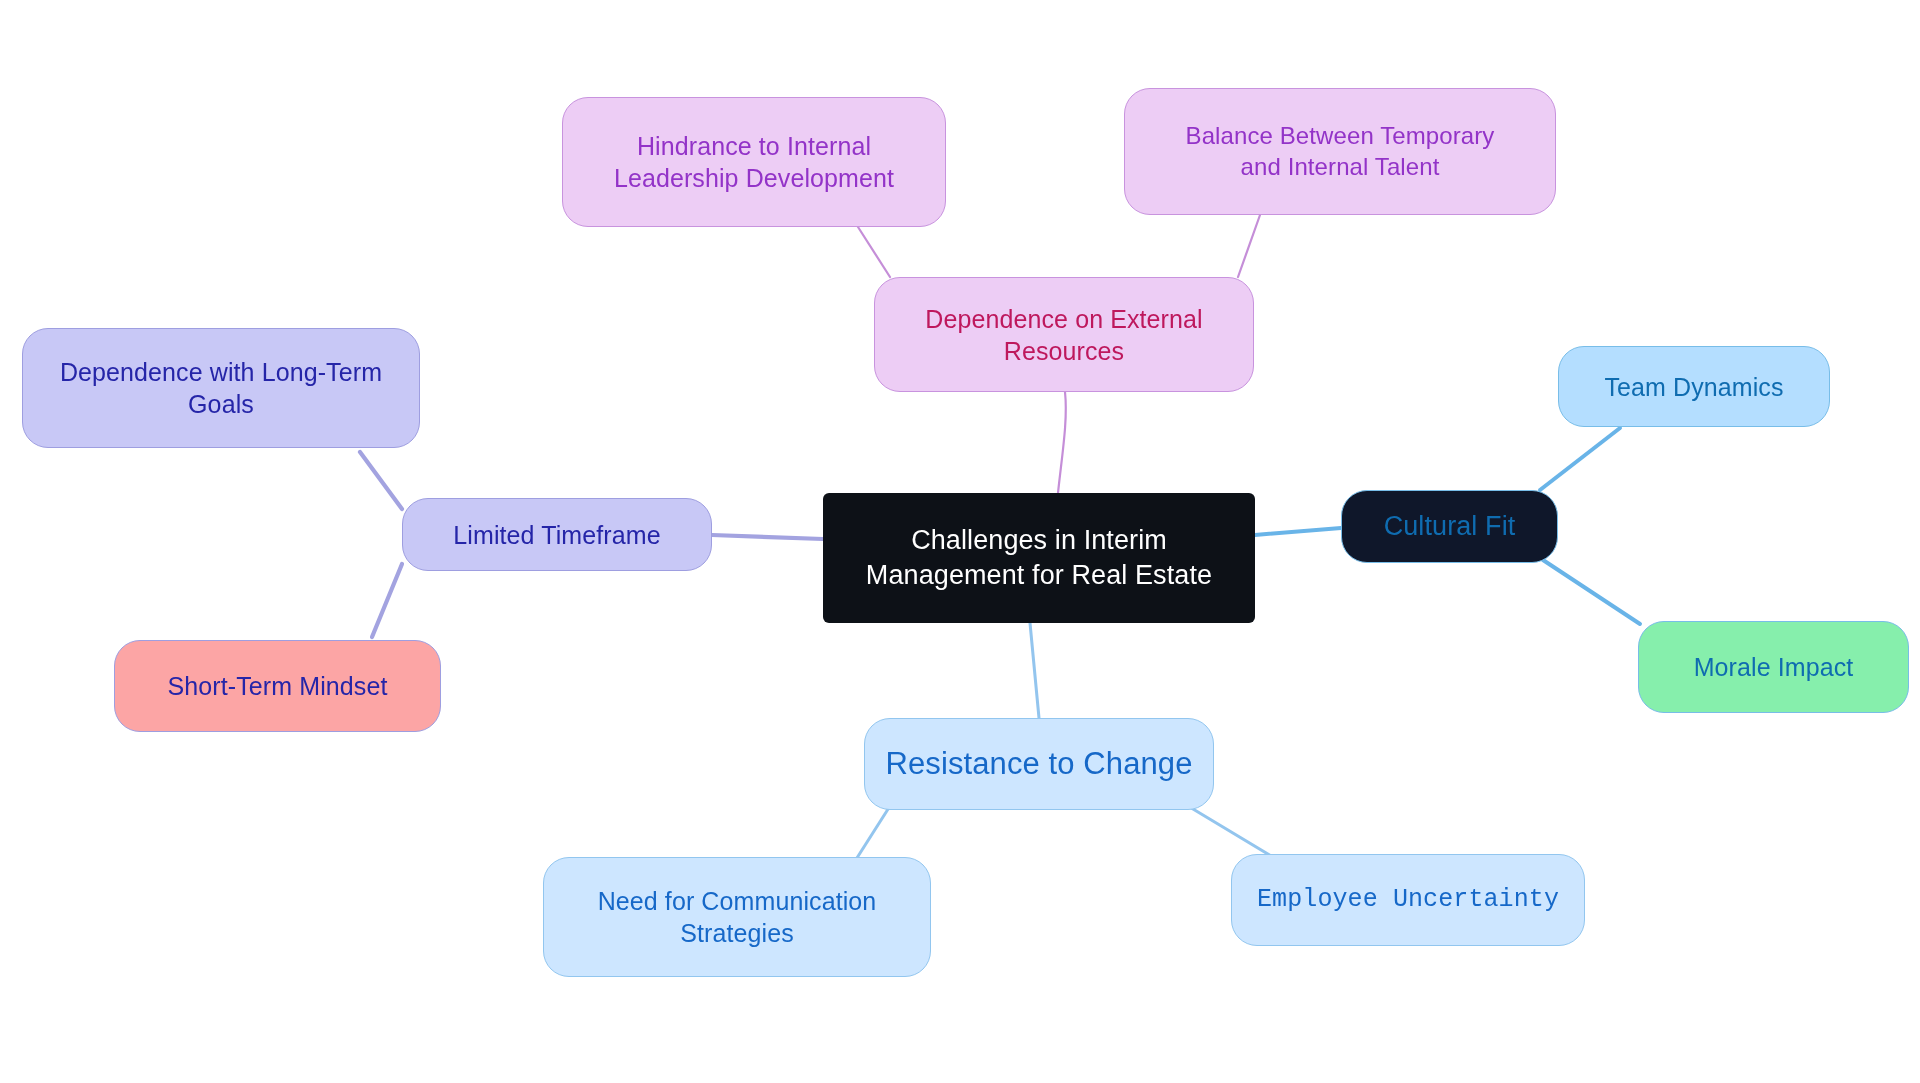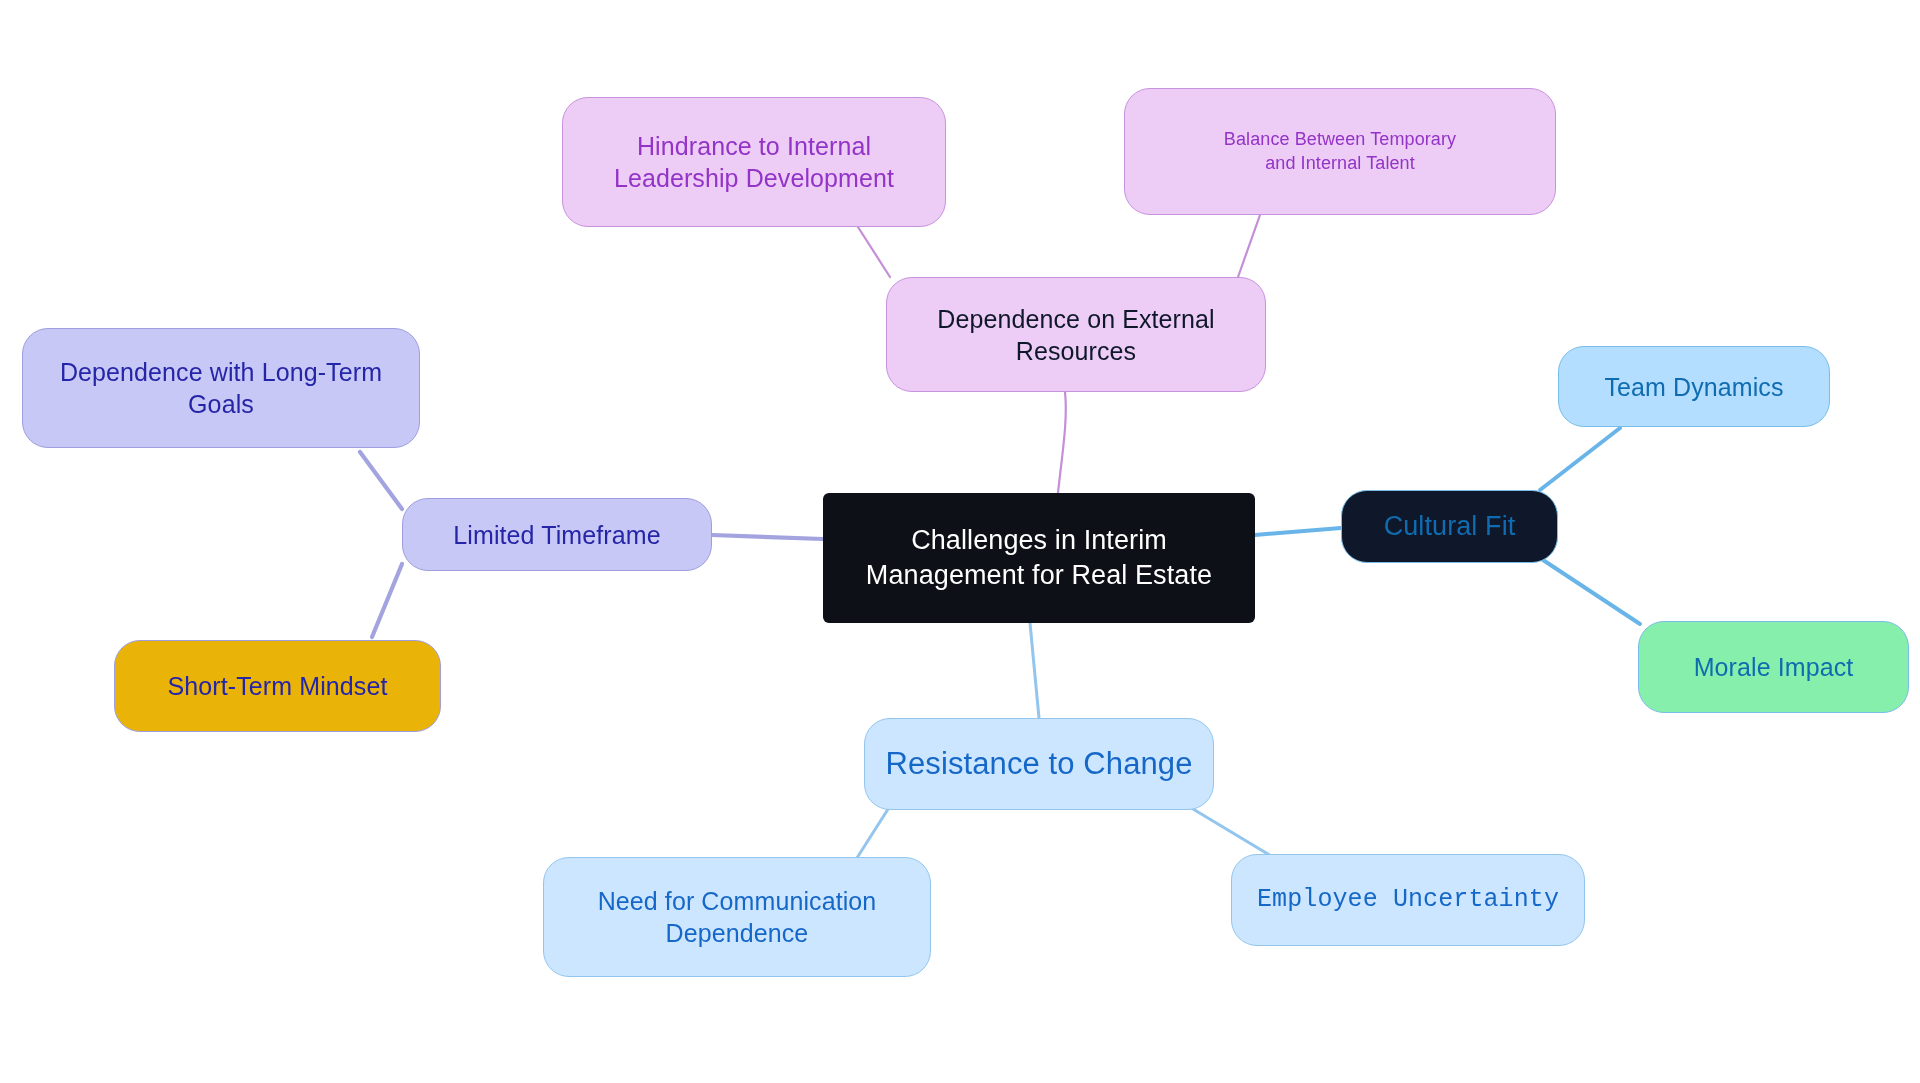--- a/index.html
+++ b/index.html
@@ -68,50 +68,50 @@
       <path d="M 1543 560 L 1640 624" fill="none" stroke="#69b4e8" stroke-width="4" stroke-linecap="round"></path>
       <path d="M 1030 623 L 1039 718" fill="none" stroke="#93c5ee" stroke-width="3" stroke-linecap="round"></path>
       <path d="M 890 806 L 855 861" fill="none" stroke="#93c5ee" stroke-width="3" stroke-linecap="round"></path>
       <path d="M 1188 806 L 1273 857" fill="none" stroke="#93c5ee" stroke-width="3" stroke-linecap="round"></path>
     </svg>
   <div id="nodes">
       <div class="node" style="left: 562px; top: 97px; width: 384px; height: 130px; background: rgb(237, 205, 245); color: rgb(147, 51, 200); border-color: rgb(200, 147, 222); font-size: 25px;">
         <span class="label">Hindrance to Internal
 Leadership Development</span>
       </div>
-      <div class="node" style="left: 1124px; top: 88px; width: 432px; height: 127px; background: rgb(237, 205, 245); color: rgb(147, 51, 200); border-color: rgb(200, 147, 222); font-size: 18px;">
+      <div class="node" style="left: 1124px; top: 88px; width: 432px; height: 127px; background: rgb(237, 205, 245); color: rgb(147, 51, 200); border-color: rgb(200, 147, 222); font-size: 24px;">
         <span class="label">Balance Between Temporary
 and Internal Talent</span>
       </div>
-      <div class="node" style="left: 874px; top: 277px; width: 380px; height: 115px; background: rgb(237, 205, 245); color: #0f172a; border-color: rgb(200, 147, 222); font-size: 25px; margin-left: 12px;">
+      <div class="node" style="left: 874px; top: 277px; width: 380px; height: 115px; background: rgb(237, 205, 245); color: #be185d; border-color: rgb(200, 147, 222); font-size: 25px;">
         <span class="label">Dependence on External
 Resources</span>
       </div>
       <div class="node" style="left: 22px; top: 328px; width: 398px; height: 120px; background: rgb(200, 200, 246); color: rgb(37, 37, 168); border-color: rgb(158, 158, 224); font-size: 25px;">
         <span class="label">Dependence with Long-Term
 Goals</span>
       </div>
-      <div class="node" style="left: 114px; top: 640px; width: 327px; height: 92px; background: #eab308; color: rgb(37, 37, 168); border-color: rgb(158, 158, 224); font-size: 25px;">
+      <div class="node" style="left: 114px; top: 640px; width: 327px; height: 92px; background: #fca5a5; color: rgb(37, 37, 168); border-color: rgb(158, 158, 224); font-size: 25px;">
         <span class="label">Short-Term Mindset</span>
       </div>
       <div class="node" style="left: 402px; top: 498px; width: 310px; height: 73px; background: rgb(200, 200, 246); color: rgb(37, 37, 168); border-color: rgb(158, 158, 224); font-size: 25px;">
         <span class="label">Limited Timeframe</span>
       </div>
       <div class="node" style="left: 1558px; top: 346px; width: 272px; height: 81px; background: rgb(180, 222, 255); color: rgb(15, 108, 176); border-color: rgb(120, 189, 232); font-size: 25px;">
         <span class="label">Team Dynamics</span>
       </div>
       <div class="node" style="left: 1638px; top: 621px; width: 271px; height: 92px; background: #86efac; color: rgb(15, 108, 176); border-color: rgb(120, 189, 232); font-size: 25px;">
         <span class="label">Morale Impact</span>
       </div>
       <div class="node" style="left: 1341px; top: 490px; width: 217px; height: 73px; background: #0f172a; color: rgb(15, 108, 176); border-color: rgb(120, 189, 232); font-size: 27px;">
         <span class="label">Cultural Fit</span>
       </div>
       <div class="node" style="left: 543px; top: 857px; width: 388px; height: 120px; background: rgb(205, 230, 255); color: rgb(22, 104, 200); border-color: rgb(146, 198, 239); font-size: 25px;">
         <span class="label">Need for Communication
-Dependence</span>
+Strategies</span>
       </div>
       <div class="node" style="left: 1231px; top: 854px; width: 354px; height: 92px; background: rgb(205, 230, 255); color: rgb(22, 104, 200); border-color: rgb(146, 198, 239); font-size: 25px; font-family: Liberation Mono, monospace;">
         <span class="label">Employee Uncertainty</span>
       </div>
       <div class="node" style="left: 864px; top: 718px; width: 350px; height: 92px; background: rgb(205, 230, 255); color: rgb(22, 104, 200); border-color: rgb(146, 198, 239); font-size: 31px;">
         <span class="label">Resistance to Change</span>
       </div>
       <div class="node root" style="left: 823px; top: 493px; width: 432px; height: 130px; background: rgb(13, 17, 23); color: rgb(255, 255, 255); border-color: rgb(13, 17, 23); font-size: 27px;">
         <span class="label">Challenges in Interim
 Management for Real Estate</span>

